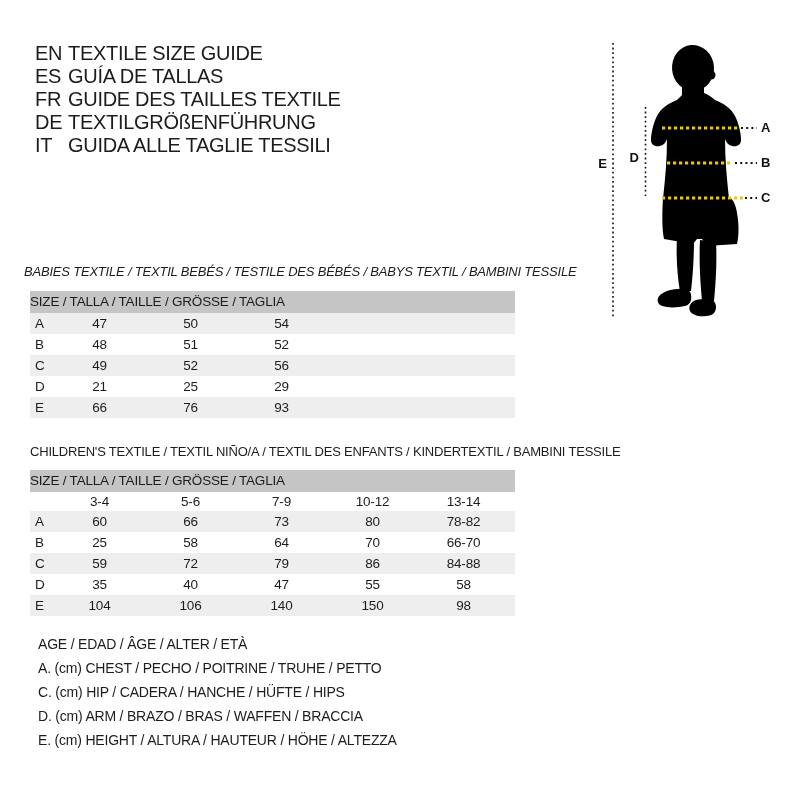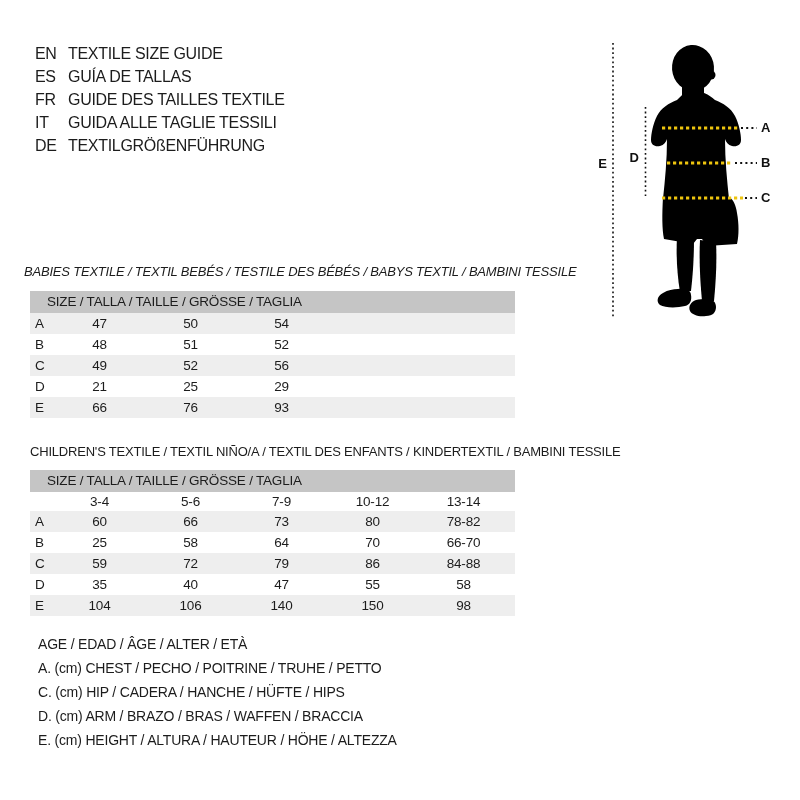--- a/index.html
+++ b/index.html
@@ -8,42 +8,42 @@
     position:relative;
     background:#ffffff;
     font-family:"Liberation Sans", sans-serif;
     color:#1c1c1c;
     overflow:hidden;
   }
   .abs { position:absolute; }
 
   
   #lang-header { left:35px; top:42px; }
-  .lang-row { display:flex; line-height:23px; font-size:16px; letter-spacing:-0.3px; white-space:nowrap; }
+  .lang-row { display:flex; line-height:23px; font-size:20px; letter-spacing:-0.3px; white-space:nowrap; }
   .lang-code { width:33px; flex:0 0 33px; }
 
   
   #diagram { left:585px; top:28px; width:200px; height:300px; }
   #diagram text { font-family:"Liberation Sans", sans-serif; font-size:13px; font-weight:bold; fill:#111; }
   .dot-line { stroke:#111; stroke-width:1.6; stroke-dasharray:1.8 2.8; fill:none; }
   .dash-yellow { stroke:#edc40e; stroke-width:3.2; stroke-dasharray:3.2 2.8; fill:none; }
   .dot-ext { stroke:#111; stroke-width:2; stroke-dasharray:2 3.2; fill:none; }
 
   
   .section-title { font-size:13px; letter-spacing:-0.2px; white-space:nowrap; }
   #babies-title { left:24px; top:264px;font-style:italic; }
   #children-title { left:30px; top:444px; }
 
   
   .size-table { width:485px; }
   #babies-table { left:30px; top:291px; }
   #children-table { left:30px; top:470px; }
   .size-bar {
     background:#c5c5c5; height:22px; line-height:22px;
-    font-size:13.5px; padding-left:17px; letter-spacing:-0.2px; white-space:nowrap;
+    font-size:13.5px; padding-left:0; letter-spacing:-0.2px; white-space:nowrap;
   }
   .trow { display:grid; align-items:center; }
   .cols-3 .trow { grid-template-columns:24px 91px 91px 91px 1fr; }
   .cols-5 .trow { grid-template-columns:24px 91px 91px 91px 91px 91px 1fr; }
   .col-head { height:19px; font-size:13.5px; }
   .col-head .cell { text-align:center; }
   .tbody .trow { height:21px; font-size:13.5px; }
   .tbody .trow:nth-child(odd) { background:#eeeeee; }
   .row-label { padding-left:5px; }
   .cell { text-align:center; letter-spacing:-0.2px; }
@@ -65,27 +65,27 @@
     <span class="lang-code">ES</span>
     <span class="lang-title">GUÍA DE TALLAS</span>
   </div>
 
   <div class="lang-row">
     <span class="lang-code">FR</span>
     <span class="lang-title">GUIDE DES TAILLES TEXTILE</span>
   </div>
 
   <div class="lang-row">
+    <span class="lang-code">DE</span>
+    <span class="lang-title">TEXTILGRÖßENFÜHRUNG</span>
+  </div>
+
+  <div class="lang-row">
     <span class="lang-code">IT</span>
     <span class="lang-title">GUIDA ALLE TAGLIE TESSILI</span>
-  </div>
-
-  <div class="lang-row">
-    <span class="lang-code">DE</span>
-    <span class="lang-title">TEXTILGRÖßENFÜHRUNG</span>
   </div>
 </div>
 
 <svg id="diagram" class="abs" viewBox="0 0 200 300">
 
   <line class="dot-line" x1="28" y1="15" x2="28" y2="289"></line>
 
   <line class="dot-line" x1="60.5" y1="79" x2="60.5" y2="168"></line>
 
   <g fill="#000000">

